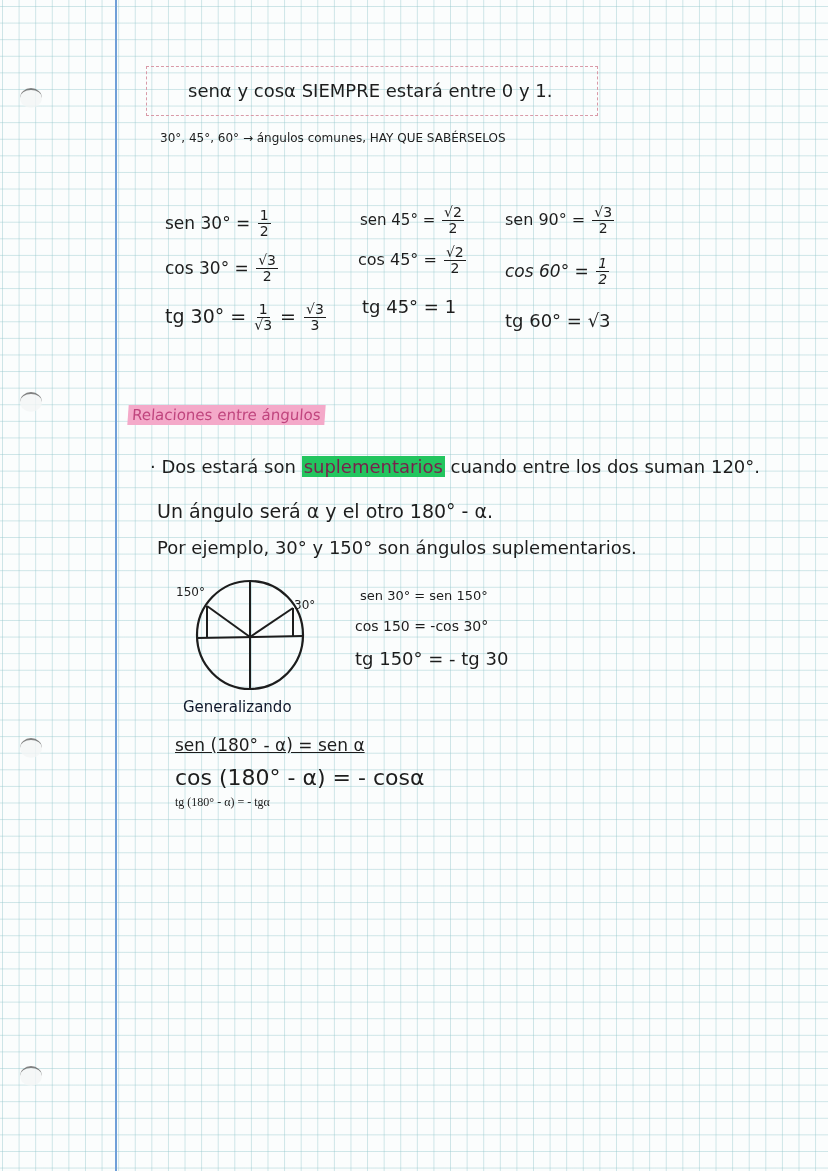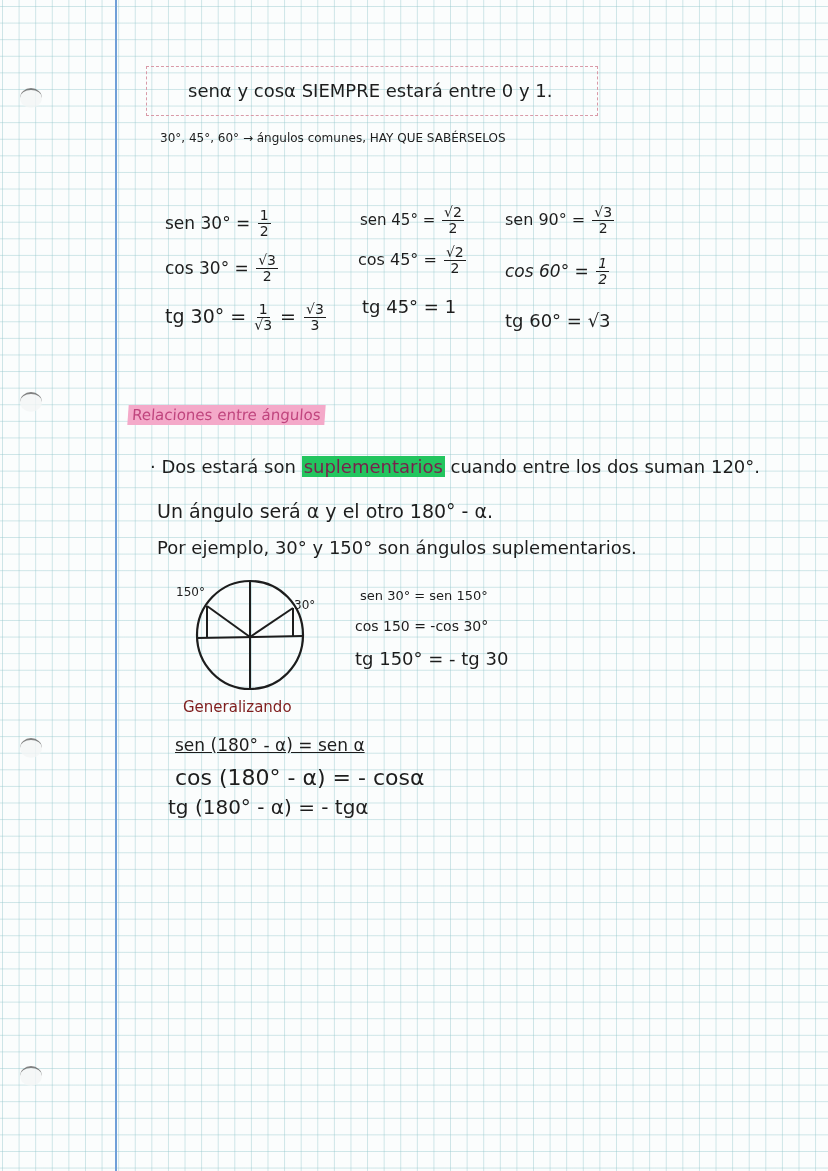--- a/index.html
+++ b/index.html
@@ -20,21 +20,21 @@
   .hw{position:absolute;font-family:"DejaVu Sans", sans-serif;white-space:nowrap;color:#1d1d1d;}
   .note-box{position:absolute;left:146px;top:66px;width:452px;height:50px;
             border:1.5px dashed #d99aa8;box-sizing:border-box;}
   .frac{display:inline-flex;flex-direction:column;align-items:center;vertical-align:middle;
         font-size:14px;line-height:15px;margin:0 2px;}
   .frac .num{border-bottom:1.5px solid #1d1d1d;padding:0 2px;}
   .title-hl{position:absolute;left:128px;top:405px;padding:1px 4px;
             background:#f4a9c9;color:#c0457e;font-size:15px;
             transform:skewX(-4deg);}
   .hl{background:#22c55e;color:#7a1f4d;padding:0 2px;}
-  .pink-text{color:#7f1d1d;}
+  .pink-text{color:#0f172a;}
   svg{position:absolute;}
 </style>
 </head>
 <body>
 
 <div class="margin-line"></div>
 <div class="hole" style="top:88px"></div>
 <div class="hole" style="top:392px"></div>
 <div class="hole" style="top:738px"></div>
 <div class="hole" style="top:1066px"></div>
@@ -123,13 +123,13 @@
 <div class="hw" style="left:176px;top:585px;font-size:12px;">150°</div>
 <div class="hw" style="left:294px;top:598px;font-size:12px;">30°</div>
 
 <div class="hw" style="left:336px;top:588px;font-size:13px;margin-left:24px;">sen 30° = sen 150°</div>
 <div class="hw" style="left:355px;top:618px;font-size:14px;">cos 150 = -cos 30°</div>
 <div class="hw" style="left:355px;top:648px;font-size:18px;">tg 150° = - tg 30</div>
 
 <div class="hw pink-text" style="left:183px;top:698px;font-size:15px;">Generalizando</div>
 <div class="hw" style="left:175px;top:735px;font-size:17px;text-decoration:underline;">sen (180° - α) = sen α</div>
 <div class="hw" style="left:175px;top:765px;font-size:22px;">cos (180° - α) = - cosα</div>
-<div class="hw" style="left:168px;top:795px;font-size:20px;">tg (180° - α) = - tgα</div>
+<div class="hw" style="left:175px;top:795px;font-size:12px;font-family:Liberation Serif, serif;">tg (180° - α) = - tgα</div>
 
 </body></html>

